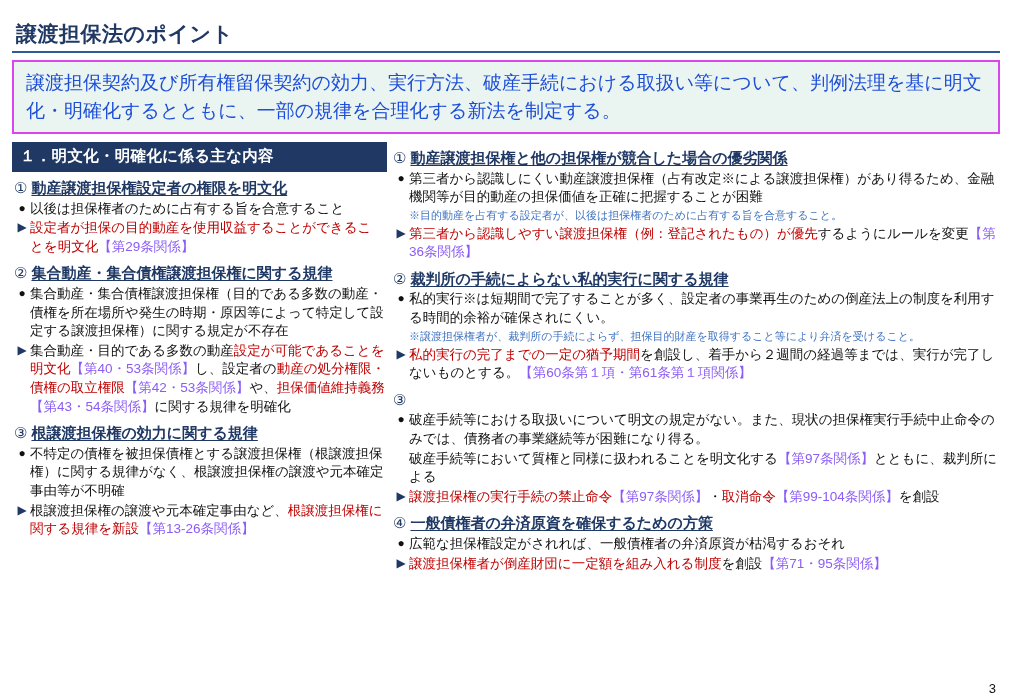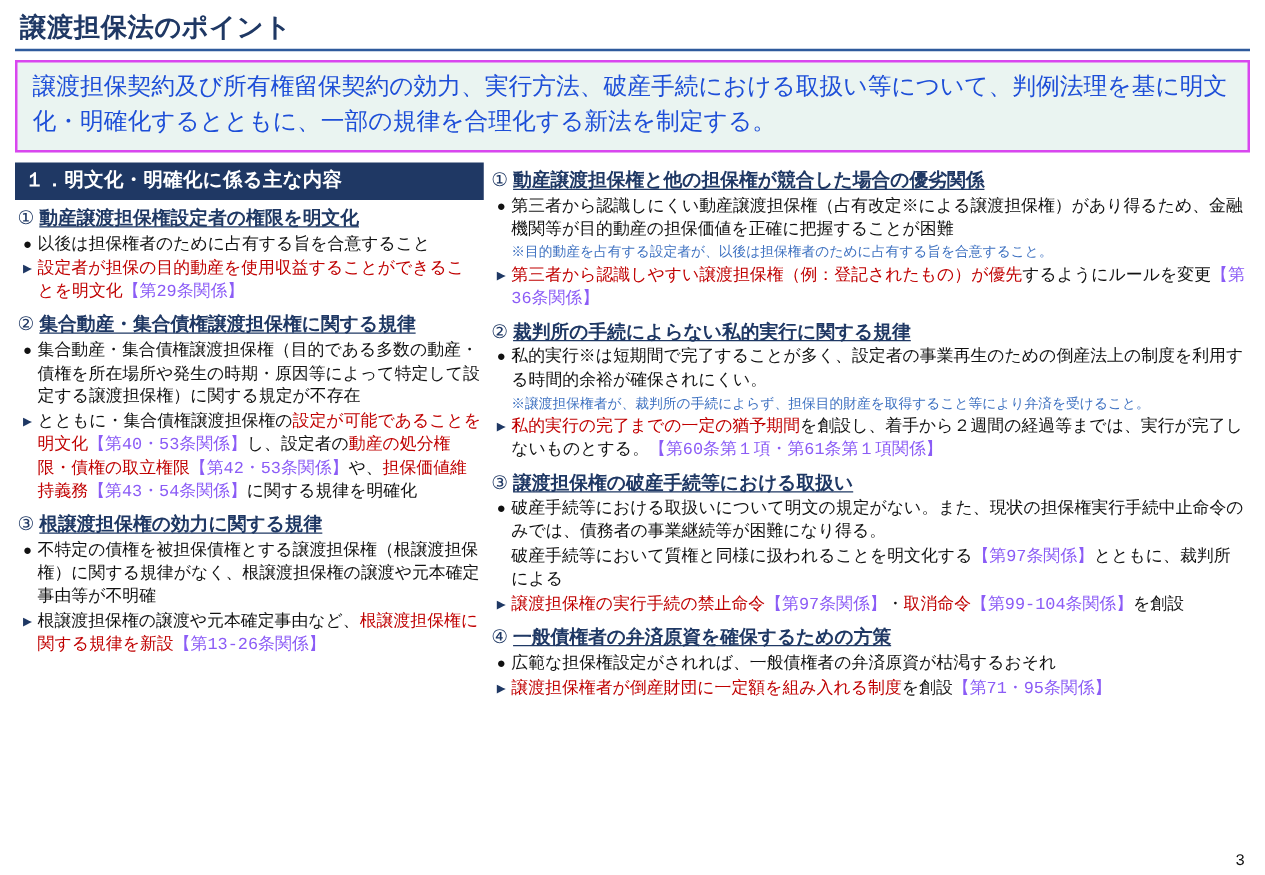--- a/index.html
+++ b/index.html
@@ -12,22 +12,21 @@
     background: #ffffff;
     font-family: "Liberation Sans", sans-serif;
     color: #1a1a1a;
     overflow: hidden;
   }
   .page {
     position: relative;
     width: 1012px;
     height: 700px;
     box-sizing: border-box;
-    padding: 6px 10px 0 10px;
-    font-family: Liberation Mono, monospace;
+    padding: 18px 10px 0 10px;
   }
   
   .title {
     font-size: 21px;
     font-weight: bold;
     color: #1f3864;
     letter-spacing: 0.5px;
     padding: 2px 4px 3px 6px;
   }
   .title-rule {
@@ -163,21 +162,21 @@
               <span class="item-num">②</span>
               <span class="item-title">集合動産・集合債権譲渡担保権に関する規律</span>
             </div>
             <div class="bullets">
               <div class="bl">
                 <span class="mk">●</span>
                 <span class="tx"><span>集合動産・集合債権譲渡担保権（目的である多数の動産・債権を所在場所や発生の時期・原因等によって特定して設定する譲渡担保権）に関する規定が不存在</span></span>
               </div>
               <div class="bl">
                 <span class="mk tri">▶</span>
-                <span class="tx"><span>とともに・集合債権譲渡担保権の</span><span class="red">設定が可能であることを明文化</span><span class="blue">【第40・53条関係】</span><span>し、設定者の</span><span class="red">動産の処分権限・債権の取立権限</span><span class="blue">【第42・53条関係】</span><span>や、</span><span class="red">担保価値維持義務</span><span class="blue">【第43・54条関係】</span><span>に関する規律を明確化</span></span>
+                <span class="tx"><span>集合動産・目的である多数の動産</span><span class="red">設定が可能であることを明文化</span><span class="blue">【第40・53条関係】</span><span>し、設定者の</span><span class="red">動産の処分権限・債権の取立権限</span><span class="blue">【第42・53条関係】</span><span>や、</span><span class="red">担保価値維持義務</span><span class="blue">【第43・54条関係】</span><span>に関する規律を明確化</span></span>
               </div>
             </div>
           </div>
           <div class="item">
             <div class="item-head">
               <span class="item-num">③</span>
               <span class="item-title">根譲渡担保権の効力に関する規律</span>
             </div>
             <div class="bullets">
               <div class="bl">
@@ -224,21 +223,20 @@
               <div class="note">※譲渡担保権者が、裁判所の手続によらず、担保目的財産を取得すること等により弁済を受けること。</div>
               <div class="bl">
                 <span class="mk tri">▶</span>
                 <span class="tx"><span class="red">私的実行の完了までの一定の猶予期間</span><span>を創設し、着手から２週間の経過等までは、実行が完了しないものとする。</span><span class="blue">【第60条第１項・第61条第１項関係】</span></span>
               </div>
             </div>
           </div>
           <div class="item">
             <div class="item-head">
               <span class="item-num">③</span>
-              <span class="item-title">譲渡担保権の破産手続等における取扱い</span>
             </div>
             <div class="bullets">
               <div class="bl">
                 <span class="mk">●</span>
                 <span class="tx"><span>破産手続等における取扱いについて明文の規定がない。また、現状の担保権実行手続中止命令のみでは、債務者の事業継続等が困難になり得る。</span></span>
               </div>
               <div class="bl">
                 <span class="mk none">●</span>
                 <span class="tx"><span>破産手続等において質権と同様に扱われることを明文化する</span><span class="blue">【第97条関係】</span><span>とともに、裁判所による</span></span>
               </div>

